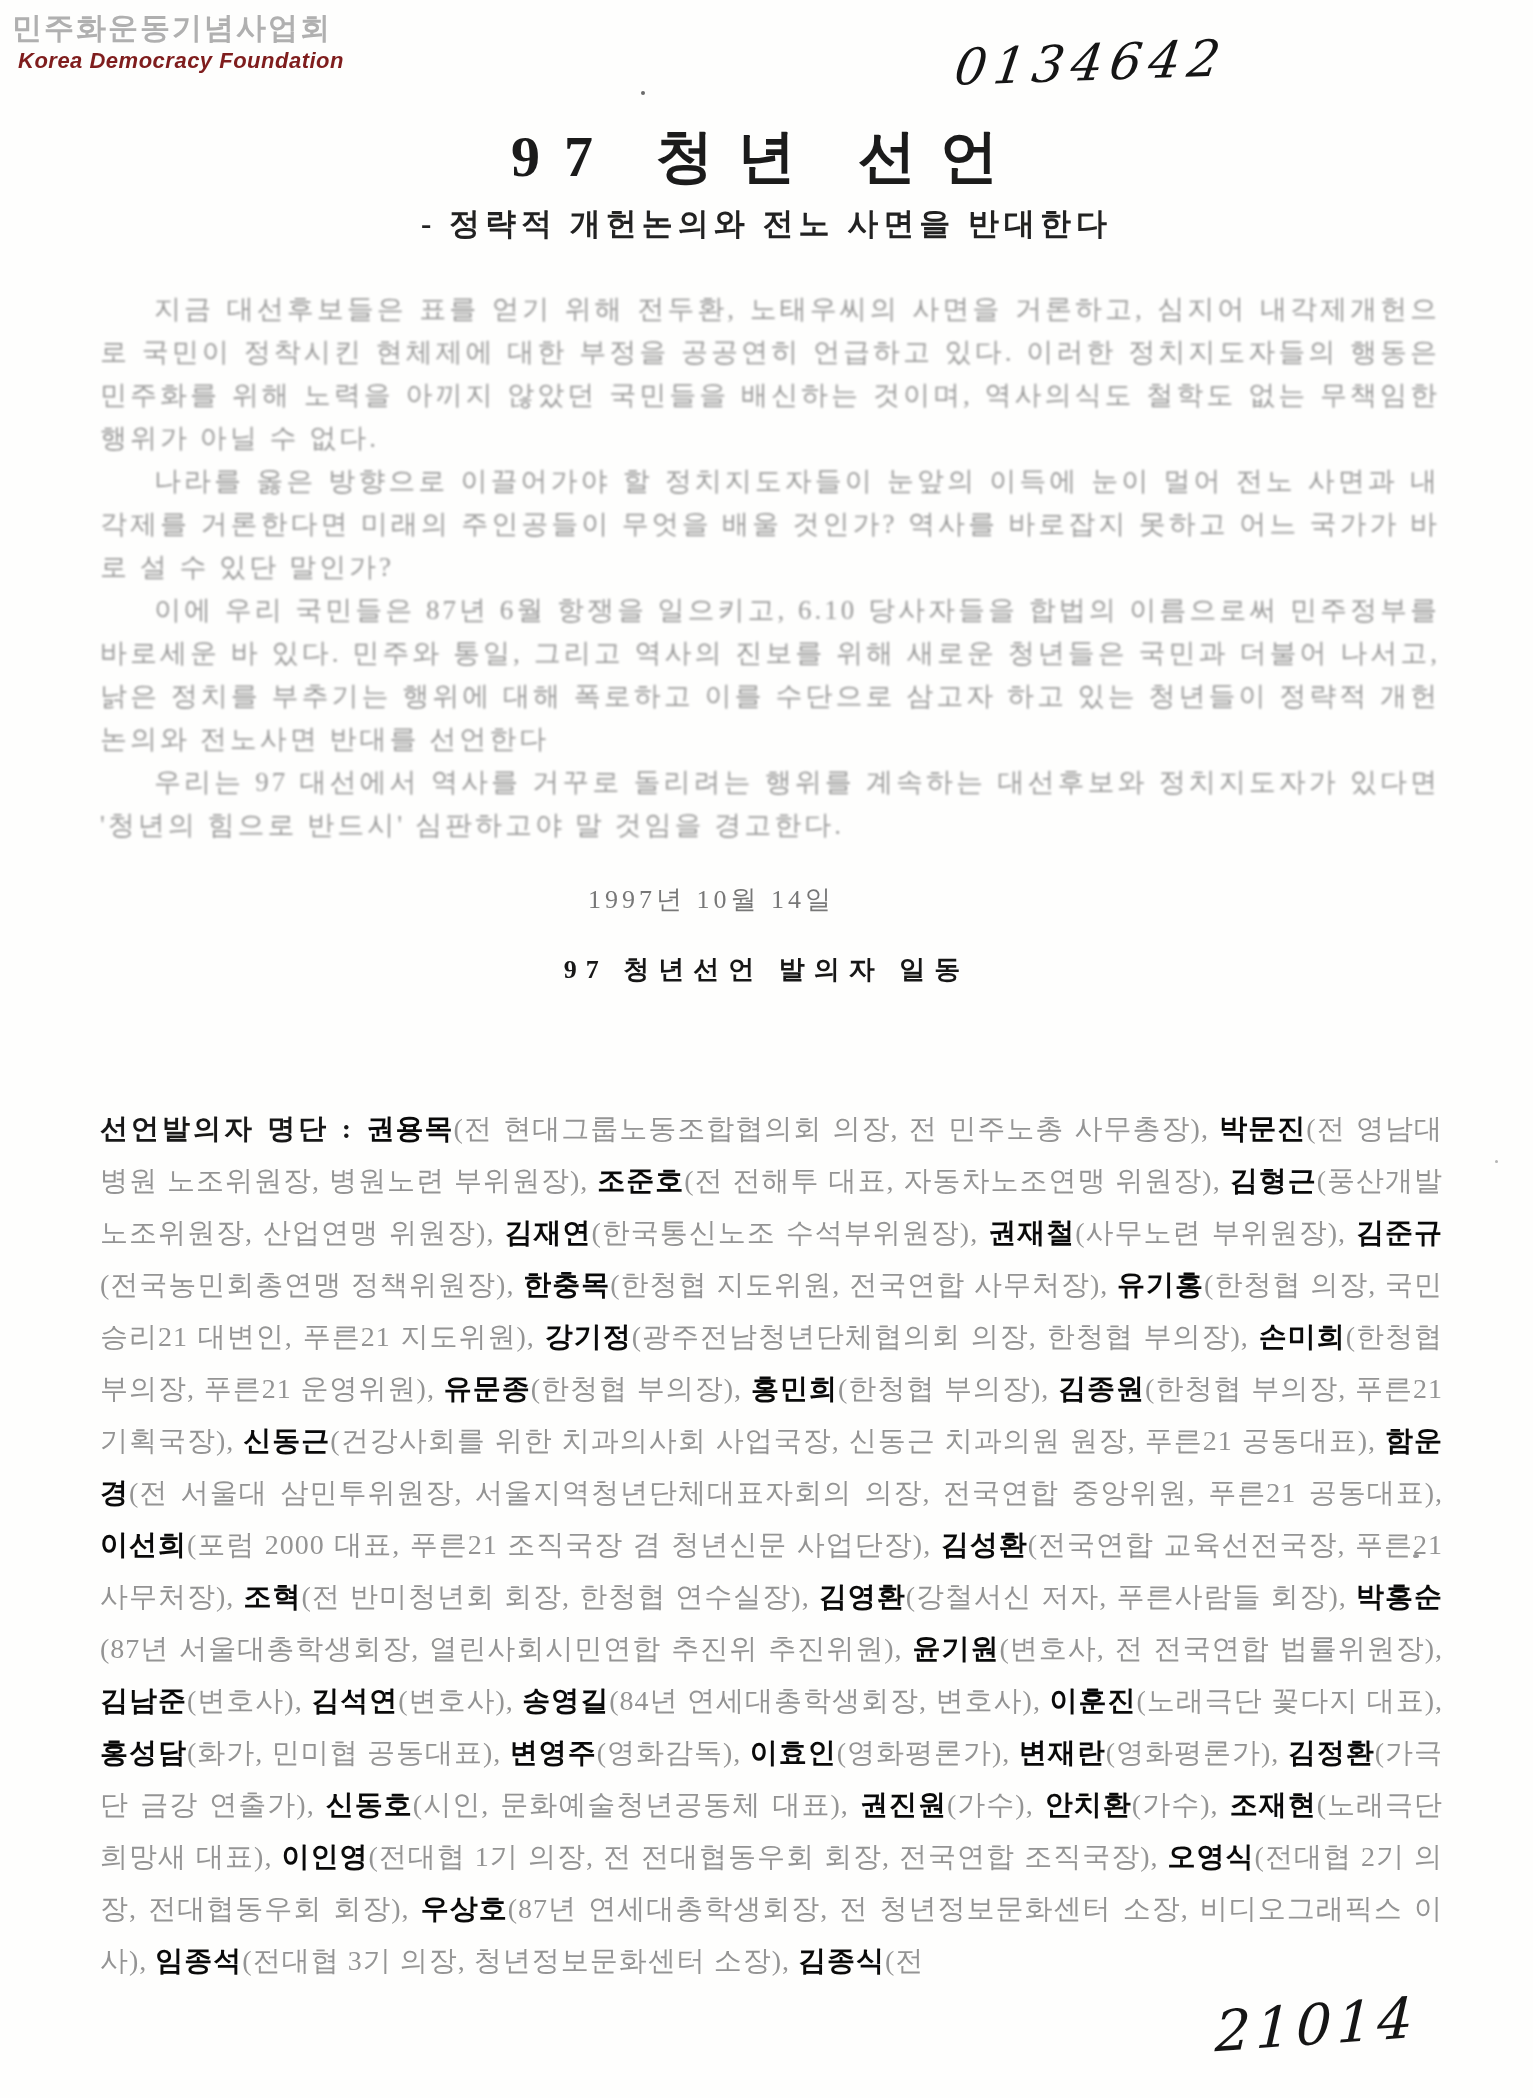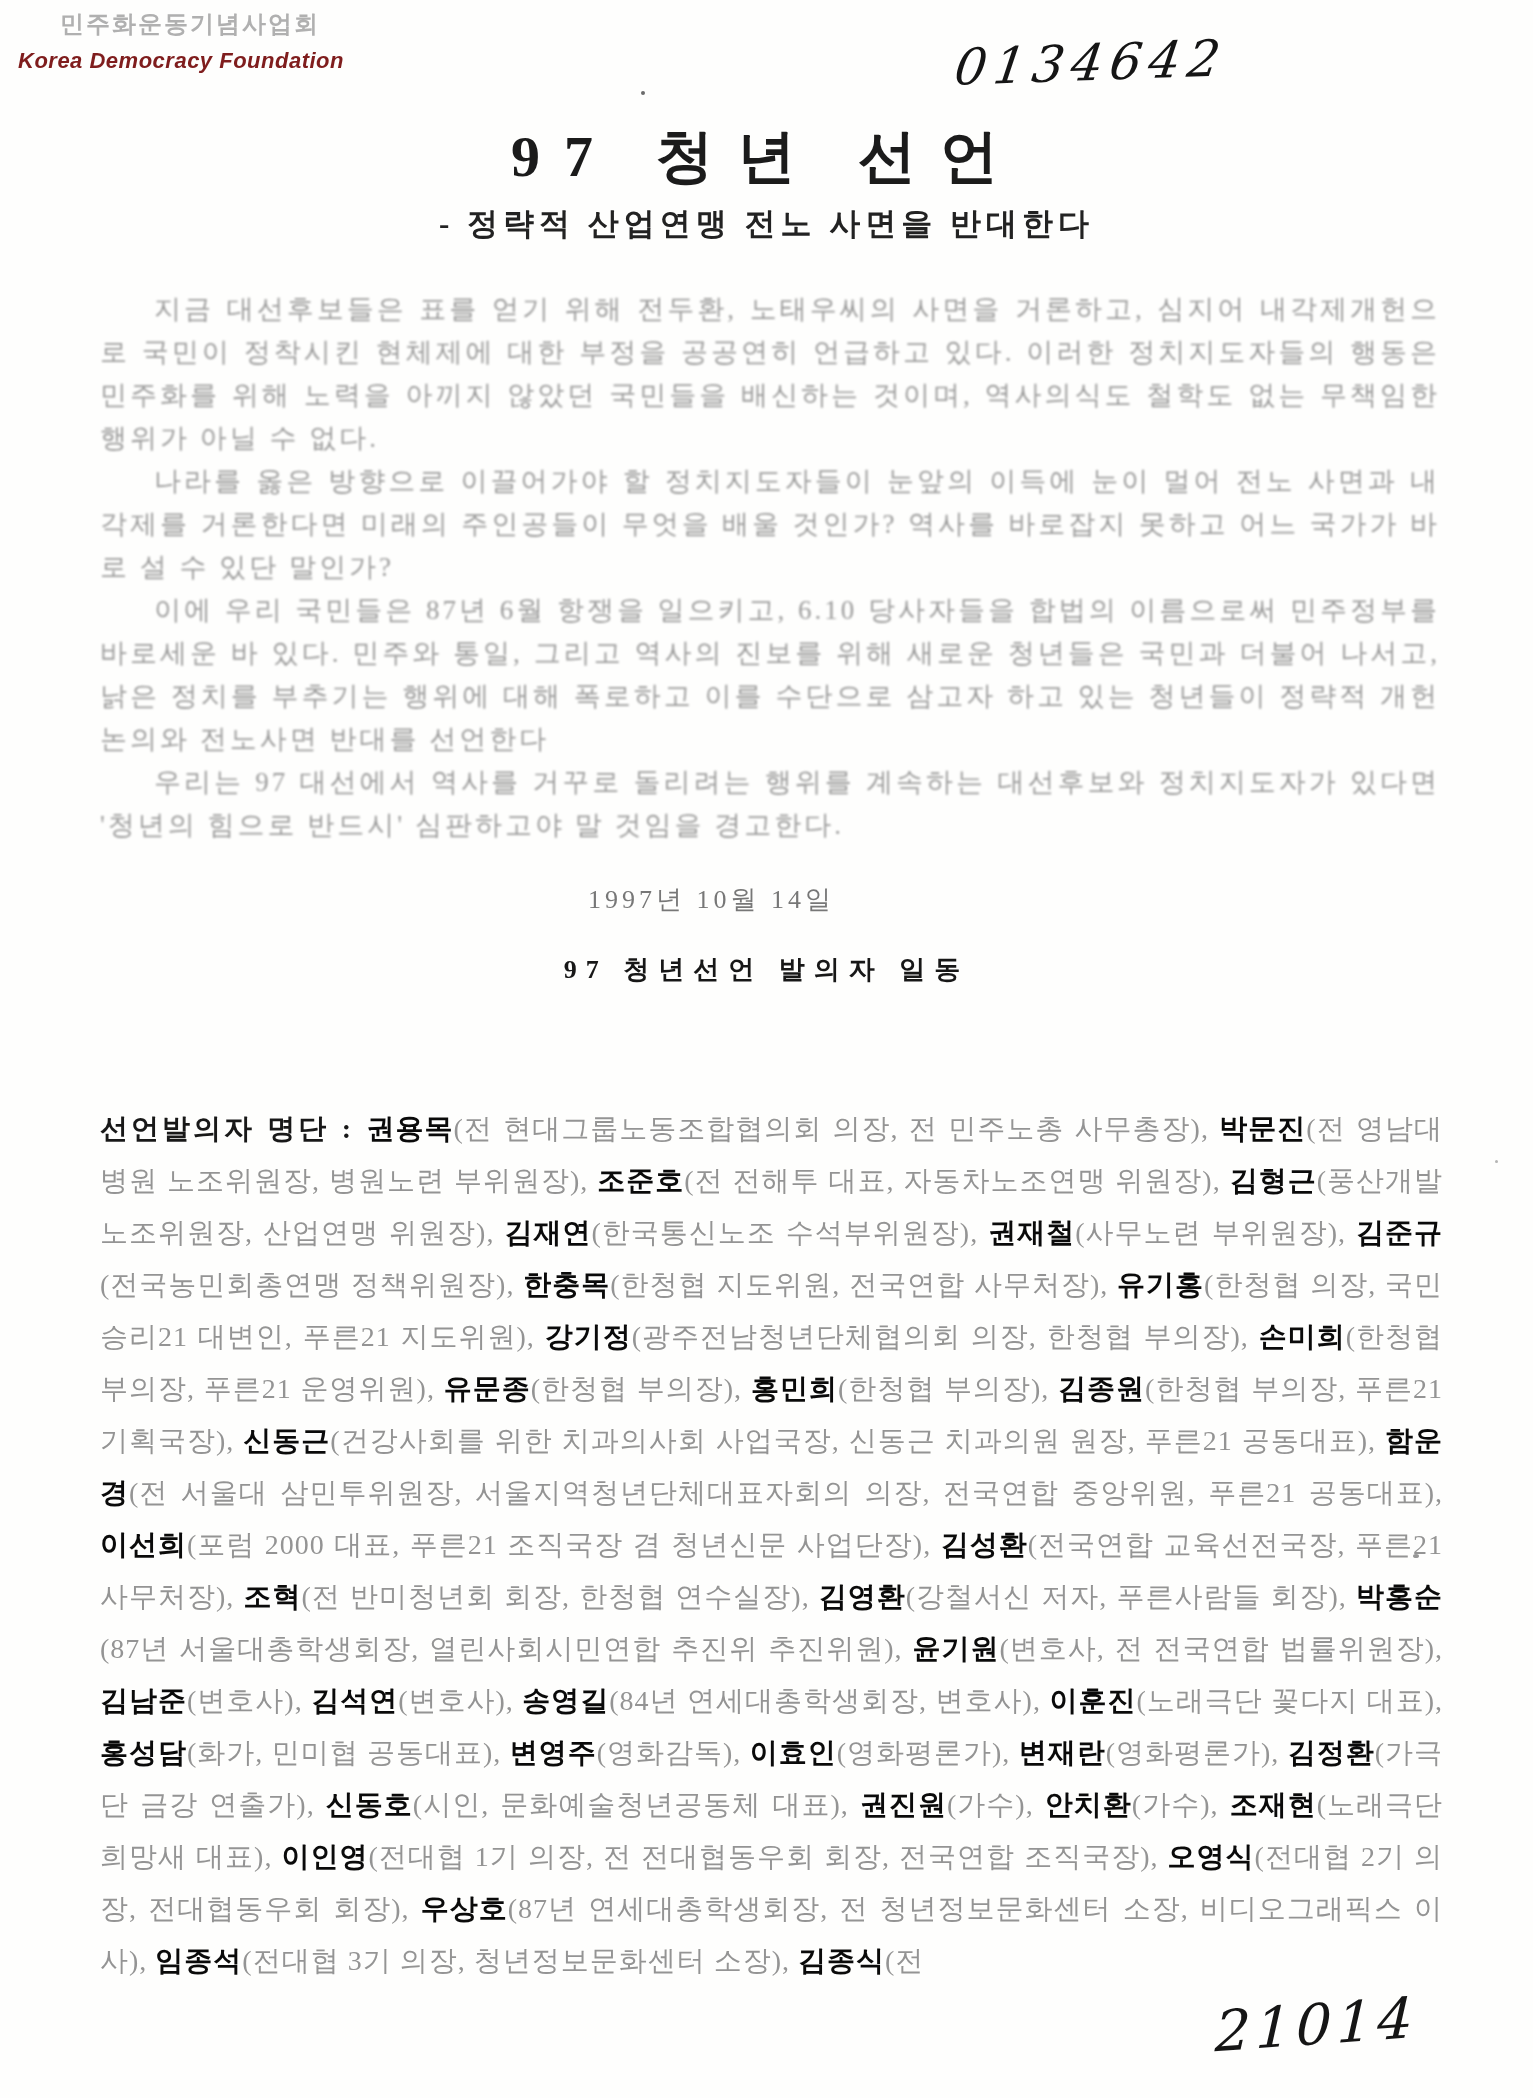--- a/index.html
+++ b/index.html
@@ -5,22 +5,22 @@
   html, body { margin:0; padding:0; background:#ffffff; }
   .page {
     position:relative; width:1533px; height:2098px;
     background:#fefefd; overflow:hidden;
     font-family:"Liberation Serif", serif;
   }
   
   .logo-kr {
     position:absolute; left:12px; top:8px;
     font-family:"DejaVu Sans", sans-serif;
-    font-weight:bold; font-size:24px; letter-spacing:2px;
-    color:#b0b0b0; filter:blur(0.3px);margin-left:48px;
+    font-weight:bold; font-size:30px; letter-spacing:2px;
+    color:#b0b0b0; filter:blur(0.3px);
   }
   .logo-en {
     position:absolute; left:18px; top:48px;
     font-family:"Liberation Sans", sans-serif;
     font-weight:bold; font-style:italic; font-size:22px;
     color:#7f1d1d; letter-spacing:0.5px;
   }
   
   .hand {
     position:absolute; color:#151515;
@@ -89,21 +89,21 @@
     <div class="logo-en">Korea Democracy Foundation</div>
   </div>
 
   <div class="hand hand-top">0134642</div>
 
   <div class="speck speck1"></div>
   <div class="speck speck2"></div>
   <div class="speck speck3"></div>
 
   <div class="doc-title">97 청년 선언</div>
-  <div class="doc-subtitle">- 정략적 산업연맹 전노 사면을 반대한다</div>
+  <div class="doc-subtitle">- 정략적 개헌논의와 전노 사면을 반대한다</div>
 
   <div class="body-block" id="body-block">
       <p>지금 대선후보들은 표를 얻기 위해 전두환, 노태우씨의 사면을 거론하고, 심지어 내각제개헌으로 국민이 정착시킨 현체제에 대한 부정을 공공연히 언급하고 있다. 이러한 정치지도자들의 행동은 민주화를 위해 노력을 아끼지 않았던 국민들을 배신하는 것이며, 역사의식도 철학도 없는 무책임한 행위가 아닐 수 없다.</p>
       <p>나라를 옳은 방향으로 이끌어가야 할 정치지도자들이 눈앞의 이득에 눈이 멀어 전노 사면과 내각제를 거론한다면 미래의 주인공들이 무엇을 배울 것인가? 역사를 바로잡지 못하고 어느 국가가 바로 설 수 있단 말인가?</p>
       <p>이에 우리 국민들은 87년 6월 항쟁을 일으키고, 6.10 당사자들을 합법의 이름으로써 민주정부를 바로세운 바 있다. 민주와 통일, 그리고 역사의 진보를 위해 새로운 청년들은 국민과 더불어 나서고, 낡은 정치를 부추기는 행위에 대해 폭로하고 이를 수단으로 삼고자 하고 있는 청년들이 정략적 개헌 논의와 전노사면 반대를 선언한다</p>
       <p>우리는 97 대선에서 역사를 거꾸로 돌리려는 행위를 계속하는 대선후보와 정치지도자가 있다면 '청년의 힘으로 반드시' 심판하고야 말 것임을 경고한다.</p>
     </div>
 
   <div class="date-line">1997년 10월  14일</div>
 

